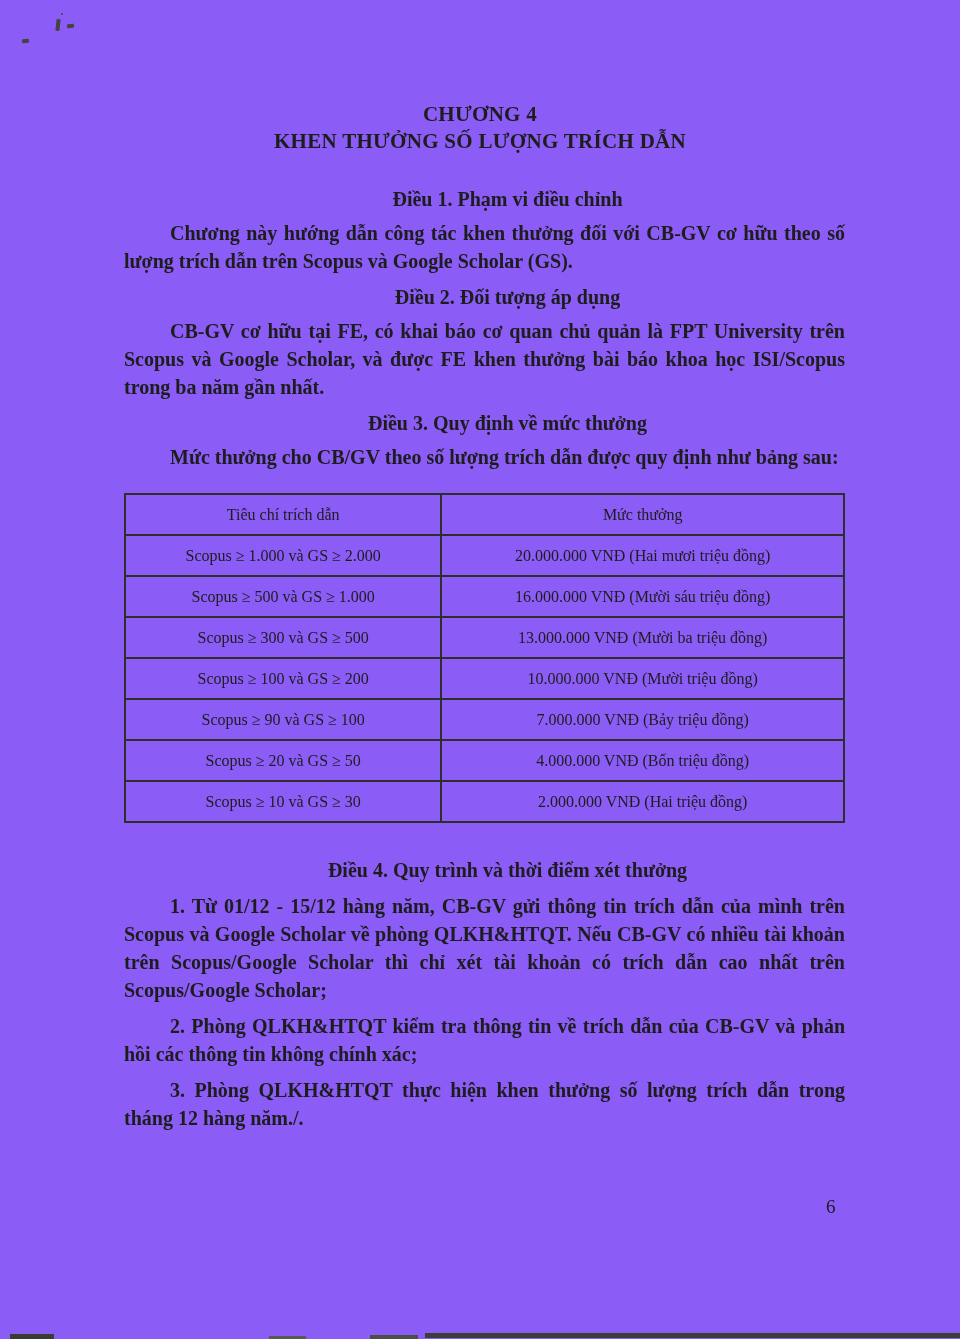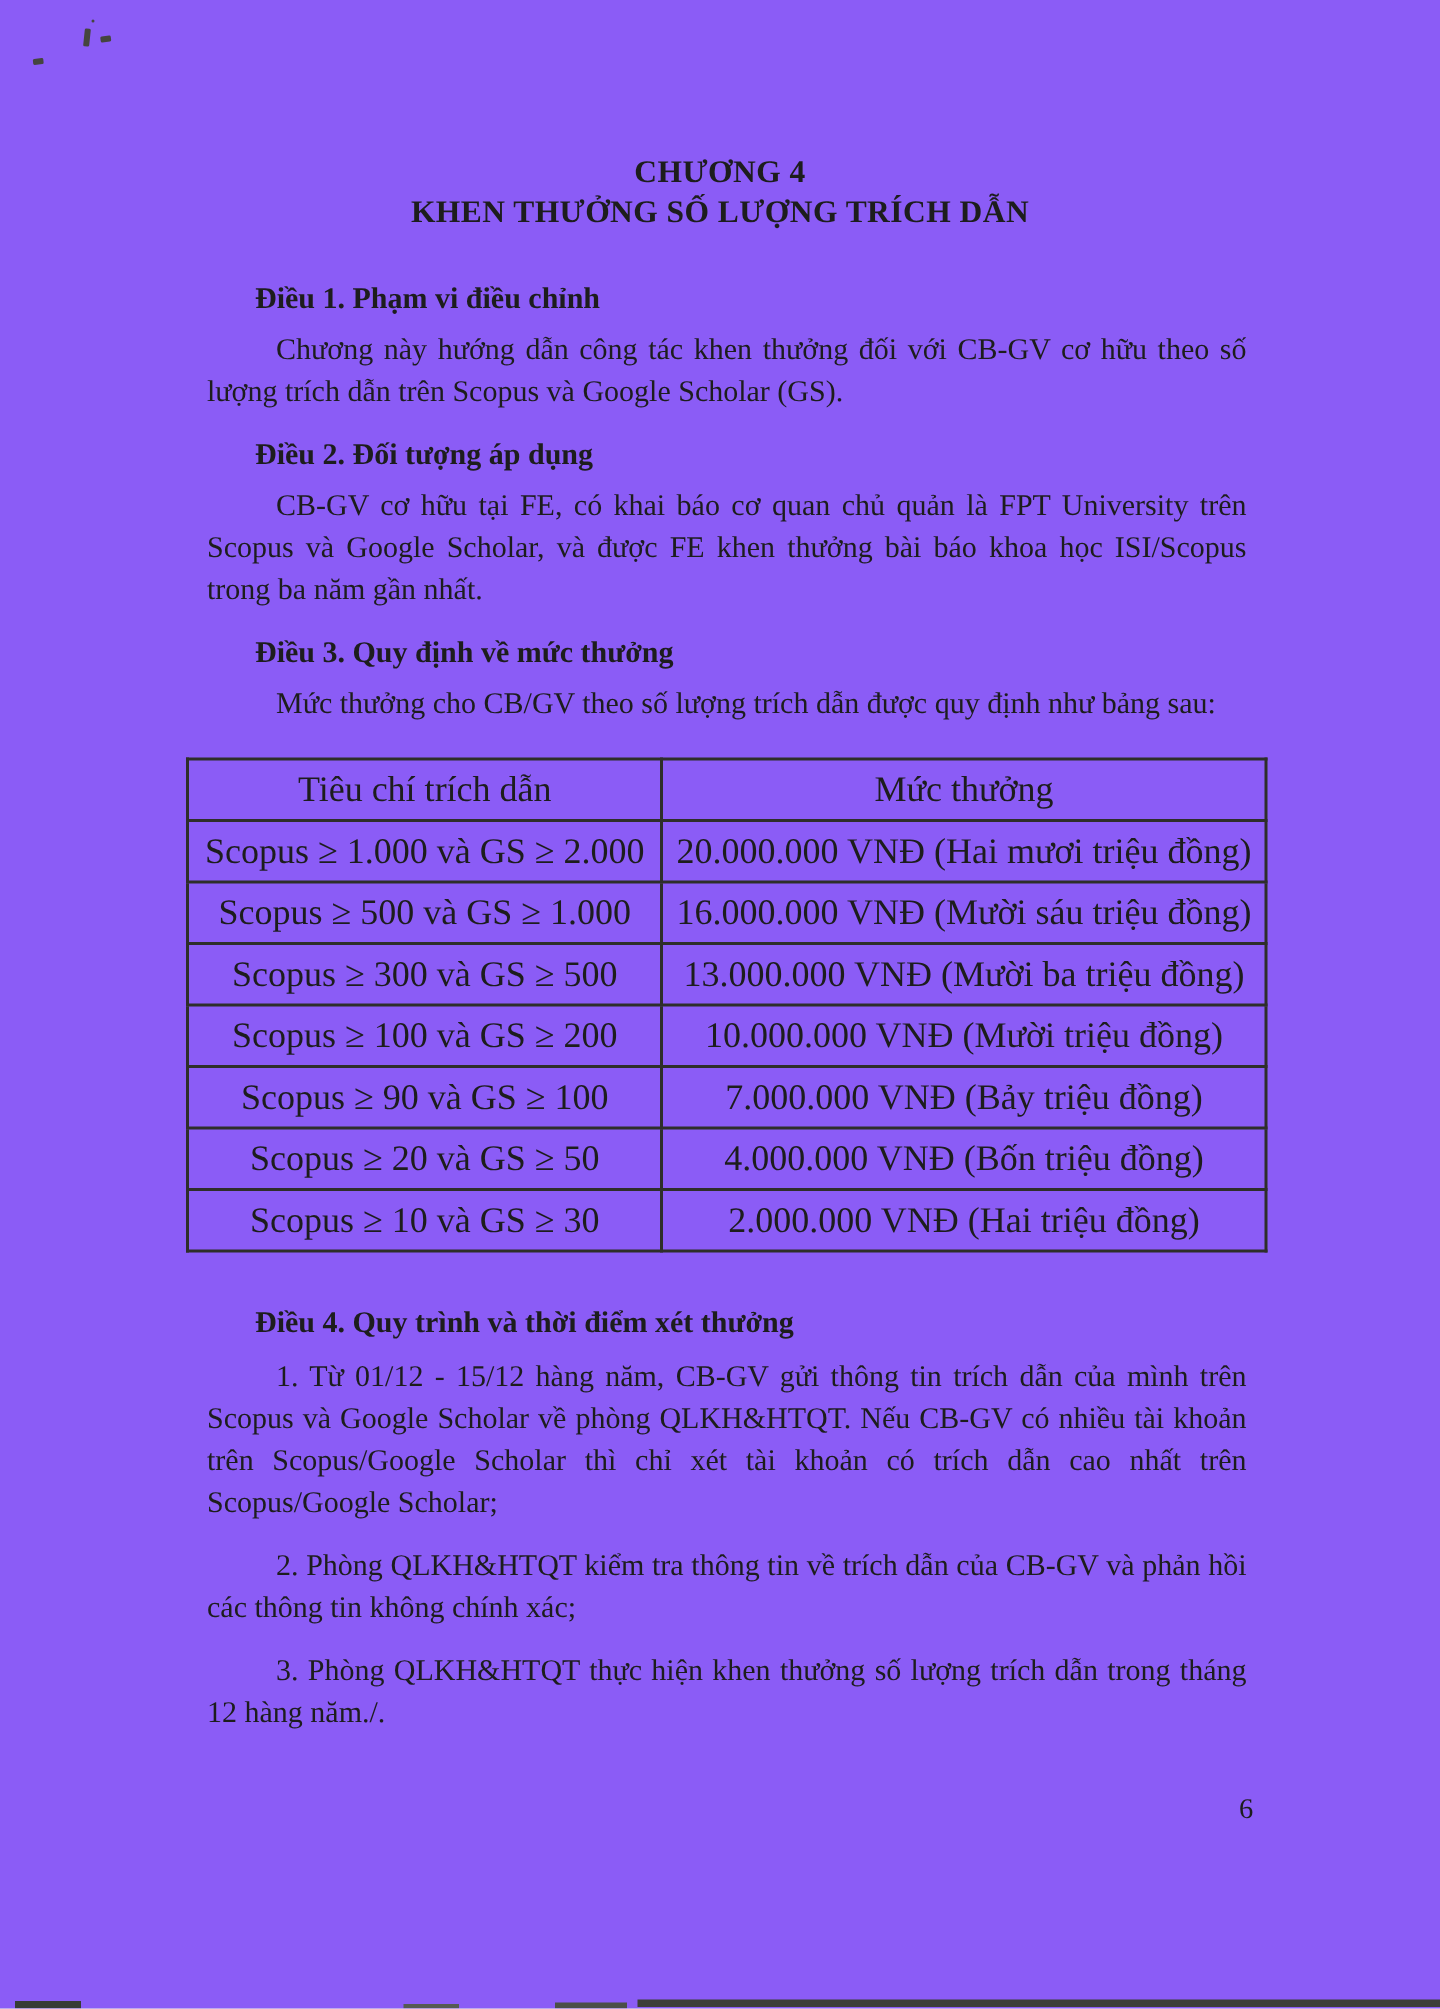--- a/index.html
+++ b/index.html
@@ -31,25 +31,26 @@
   .content {
     margin: 0 115px 0 124px;
     text-align: justify;
     font-size: 20px;
     line-height: 28px;
   }
   .heading {
     margin: 0;
     font-weight: 700;
     text-indent: 46px;
-    text-align: left;
+    text-align: center;
   }
   .para {
-    margin: 14px;
+    margin: 0;
     text-indent: 46px;
+    font-weight: bold;
   }
   .mt-sec1   { margin-top: 30px; }
   .mt-para   { margin-top: 6px; }
   .mt-head   { margin-top: 8px; }
   .mt-sec4   { margin-top: 33px; }
   .mt-para4  { margin-top: 8px; }
   
   .reward-table {
     width: 100%;
     margin-top: 22px;
@@ -59,21 +60,21 @@
   .reward-table col.c1 { width: 44%; }
   .reward-table col.c2 { width: 56%; }
   .reward-table th,
   .reward-table td {
     border: 2px solid #2e2e2a;
     height: 39px;
     padding: 0 4px;
     text-align: center;
     vertical-align: middle;
     font-weight: 400;
-    font-size: 24px;
+    font-size: 16px;
     line-height: 24px;
     text-indent: 0;
   }
   
   .page-number {
     position: absolute;
     left: 826px;
     top: 1196px;
     font-size: 19px;
   }

